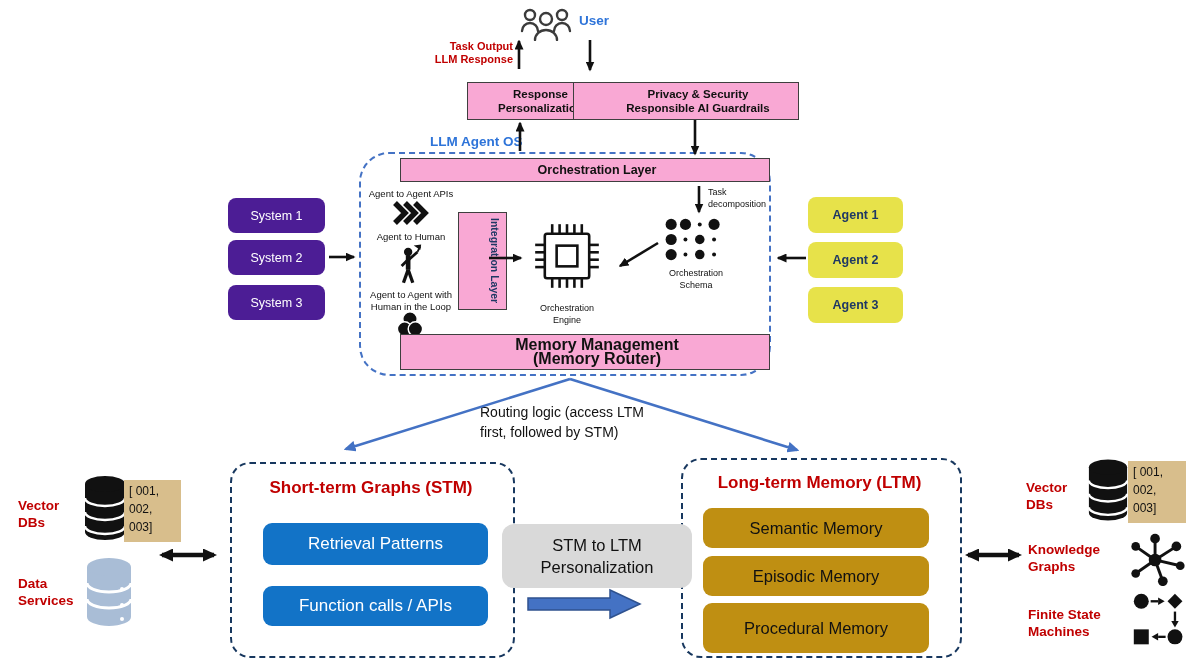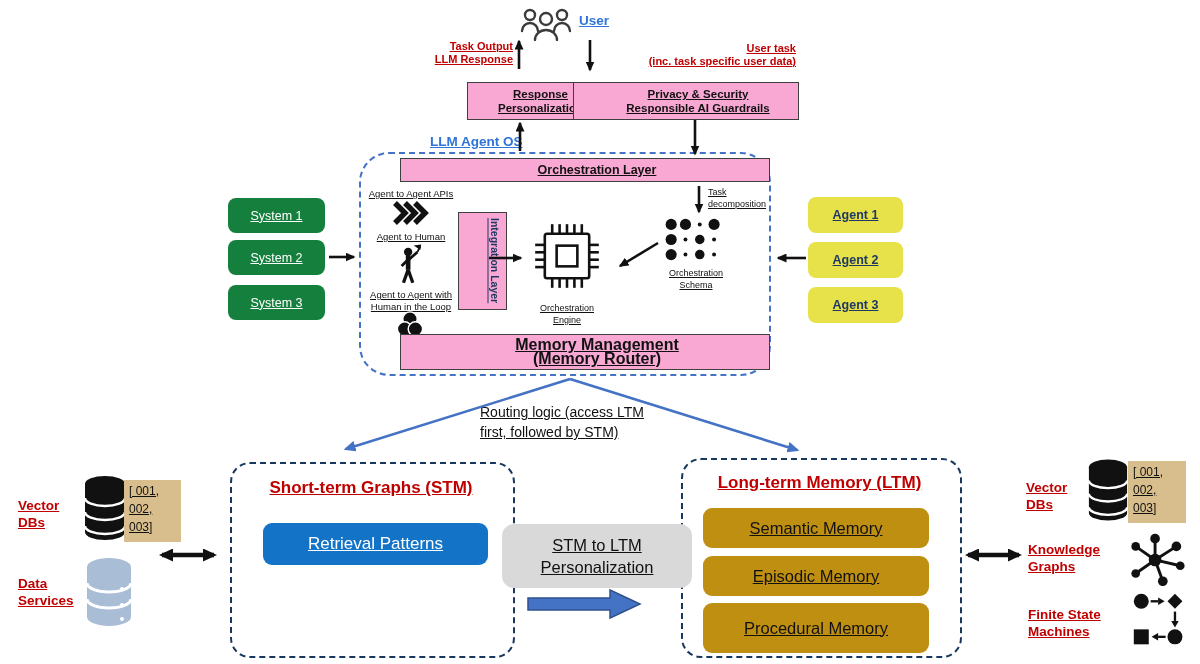--- a/index.html
+++ b/index.html
@@ -1,28 +1,28 @@
 <!DOCTYPE html>
 <html><head>
 <meta charset="utf-8">
 <style>
   html,body { margin:0; padding:0; background:#ffffff; }
   .canvas {
     position:relative; width:1200px; height:664px; background:#ffffff;
     font-family:"Liberation Sans", sans-serif; overflow:hidden; color:#111;
   }
-  .abs { position:absolute;text-decoration:underline; }
+  .abs { position:absolute; }
   .pre { white-space:pre-line; }
   .ctr { display:flex; align-items:center; justify-content:center; text-align:center; }
   .bluebox { background:#f9a8d4; border:1px solid #3f3f3f; font-weight:bold; font-size:11.5px; line-height:14px;padding-left:24px; }
   .redlab { color:#C00000; font-weight:bold; font-size:11px; line-height:13px; text-align:right; }
   .bigred { color:#C00000; font-weight:bold; font-size:13.5px; line-height:17px; text-align:left; }
   .bluelab { color:#2E74D9; font-weight:bold; font-size:13.5px; }
   .smalllab { font-size:9.5px; line-height:11.5px; color:#111; text-align:center; }
-  .sysbox { background:#15803d; color:#ffffff; border-radius:8px; font-size:12.5px; }
+  .sysbox { background:#4c1d95; color:#ffffff; border-radius:8px; font-size:12.5px; }
   .agentbox { background:#E7E24A; color:#1F3864; font-weight:bold; border-radius:8px; font-size:12.5px; }
   .osdash { border:2px dashed #4472C4; border-radius:30px; }
   .memdash { border:2px dashed #17375E; border-radius:20px; }
   .stmbtn { background:#1273C7; color:#ffffff; border-radius:9px; font-size:17px; }
   .ltmbtn { background:#BF8F12; color:#111111; border-radius:9px; font-size:16.5px; }
   .graybox { background:#D9D9D9; border-radius:12px; font-size:16.5px; line-height:22px; z-index:2; }
   .memtitle { color:#C00000; font-weight:bold; font-size:17px; text-align:center; }
   .vnote { background:#D8BE8C; font-size:12px; line-height:18px; padding:2px 0 0 5px; box-sizing:border-box; }
   .vert { writing-mode:vertical-rl; text-align:center; font-weight:bold; color:#1F3864; font-size:10.5px; }
   svg { display:block; }
@@ -39,22 +39,20 @@
         <circle cx="42" cy="8" r="5"></circle>
       <path d="M2,24 a8,8 0 0 1 16,0"></path>
         <path d="M34,24 a8,8 0 0 1 16,0"></path>
       <circle cx="26" cy="12" r="6"></circle>
         <path d="M15,33 a11,10 0 0 1 22,0"></path>
     </svg>
   </div>
   <div class="abs bluelab" style="left:579px;top:13px;">User</div>
   <div class="abs redlab pre" style="left:425px;top:40px;width:88px;">Task Output
 LLM Response</div>
-  <div class="abs redlab pre" style="left:600px;top:42px;width:196px;">User task
-(inc. task specific user data)</div>
   <div class="abs bluebox ctr pre" style="left:467px;top:82px;width:97px;height:36px;">Response
 Personalization</div>
   <div class="abs bluebox ctr pre" style="left:573px;top:82px;width:200px;height:36px;">Privacy &amp; Security
 Responsible AI Guardrails</div>
 
   <div class="abs bluelab" style="left:383px;top:134px;margin-left:47px;">LLM Agent OS</div>
   <div class="abs osdash" style="left:359px;top:152px;width:408px;height:220px;"></div>
   <div class="abs bluebox ctr" style="left:400px;top:158px;width:344px;height:22px;font-size:12.5px;">Orchestration Layer</div>
 
   <div class="abs smalllab" style="left:368px;top:188px;width:86px;">Agent to Agent APIs</div>
@@ -151,20 +149,21 @@
   <div class="abs agentbox ctr" style="left:808px;top:197px;width:95px;height:36px;">Agent 1</div>
   <div class="abs agentbox ctr" style="left:808px;top:242px;width:95px;height:36px;">Agent 2</div>
   <div class="abs agentbox ctr" style="left:808px;top:287px;width:95px;height:36px;">Agent 3</div>
 
   <div class="abs pre" style="left:480px;top:402px;width:240px;font-size:14px;line-height:20px;">Routing logic (access LTM
 first, followed by STM)</div>
 
   <div class="abs memdash" style="left:230px;top:462px;width:281px;height:192px;"></div>
   <div class="abs memtitle" style="left:240px;top:478px;width:262px;">Short-term Graphs (STM)</div>
   <div class="abs stmbtn ctr" style="left:263px;top:523px;width:225px;height:42px;">Retrieval Patterns</div>
+  <div class="abs stmbtn ctr" style="left:263px;top:586px;width:225px;height:40px;">Function calls / APIs</div>
 
   <div class="abs graybox ctr pre" style="left:502px;top:524px;width:190px;height:64px;">STM to LTM
 Personalization</div>
 
   <div class="abs memdash" style="left:681px;top:458px;width:277px;height:196px;"></div>
   <div class="abs memtitle" style="left:691px;top:473px;width:257px;">Long-term Memory (LTM)</div>
   <div class="abs ltmbtn ctr" style="left:703px;top:508px;width:226px;height:40px;">Semantic Memory</div>
   <div class="abs ltmbtn ctr" style="left:703px;top:556px;width:226px;height:40px;">Episodic Memory</div>
   <div class="abs ltmbtn ctr" style="left:703px;top:603px;width:226px;height:50px;">Procedural Memory</div>
 

